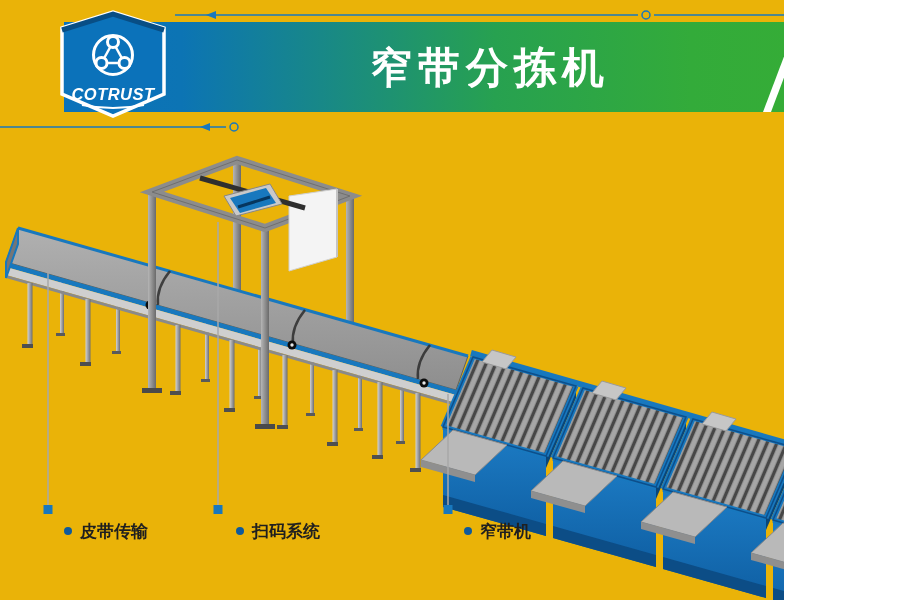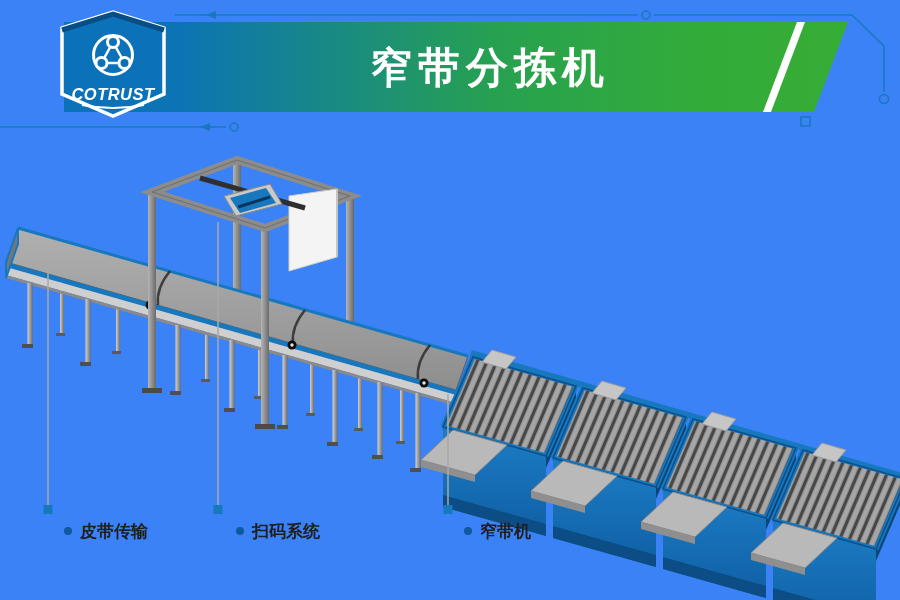--- a/index.html
+++ b/index.html
@@ -1,17 +1,17 @@
 <!DOCTYPE html>
 <html><head>
 <meta charset="utf-8">
 <style>
   html,body{margin:0;padding:0;background:#ffffff;}
   .stage{
-    width:900px;height:600px;position:relative;overflow:hidden;background:#3b82f6;
+    width:784px;height:600px;position:relative;overflow:hidden;background:#eab308;
     font-family:"Liberation Sans", sans-serif;
   }
   svg{display:block;}
   text{font-family:"Liberation Sans", sans-serif;}
   .title-text{font-weight:bold;}
   .callout-text{font-weight:bold;}
 </style>
 </head>
 <body>
 

